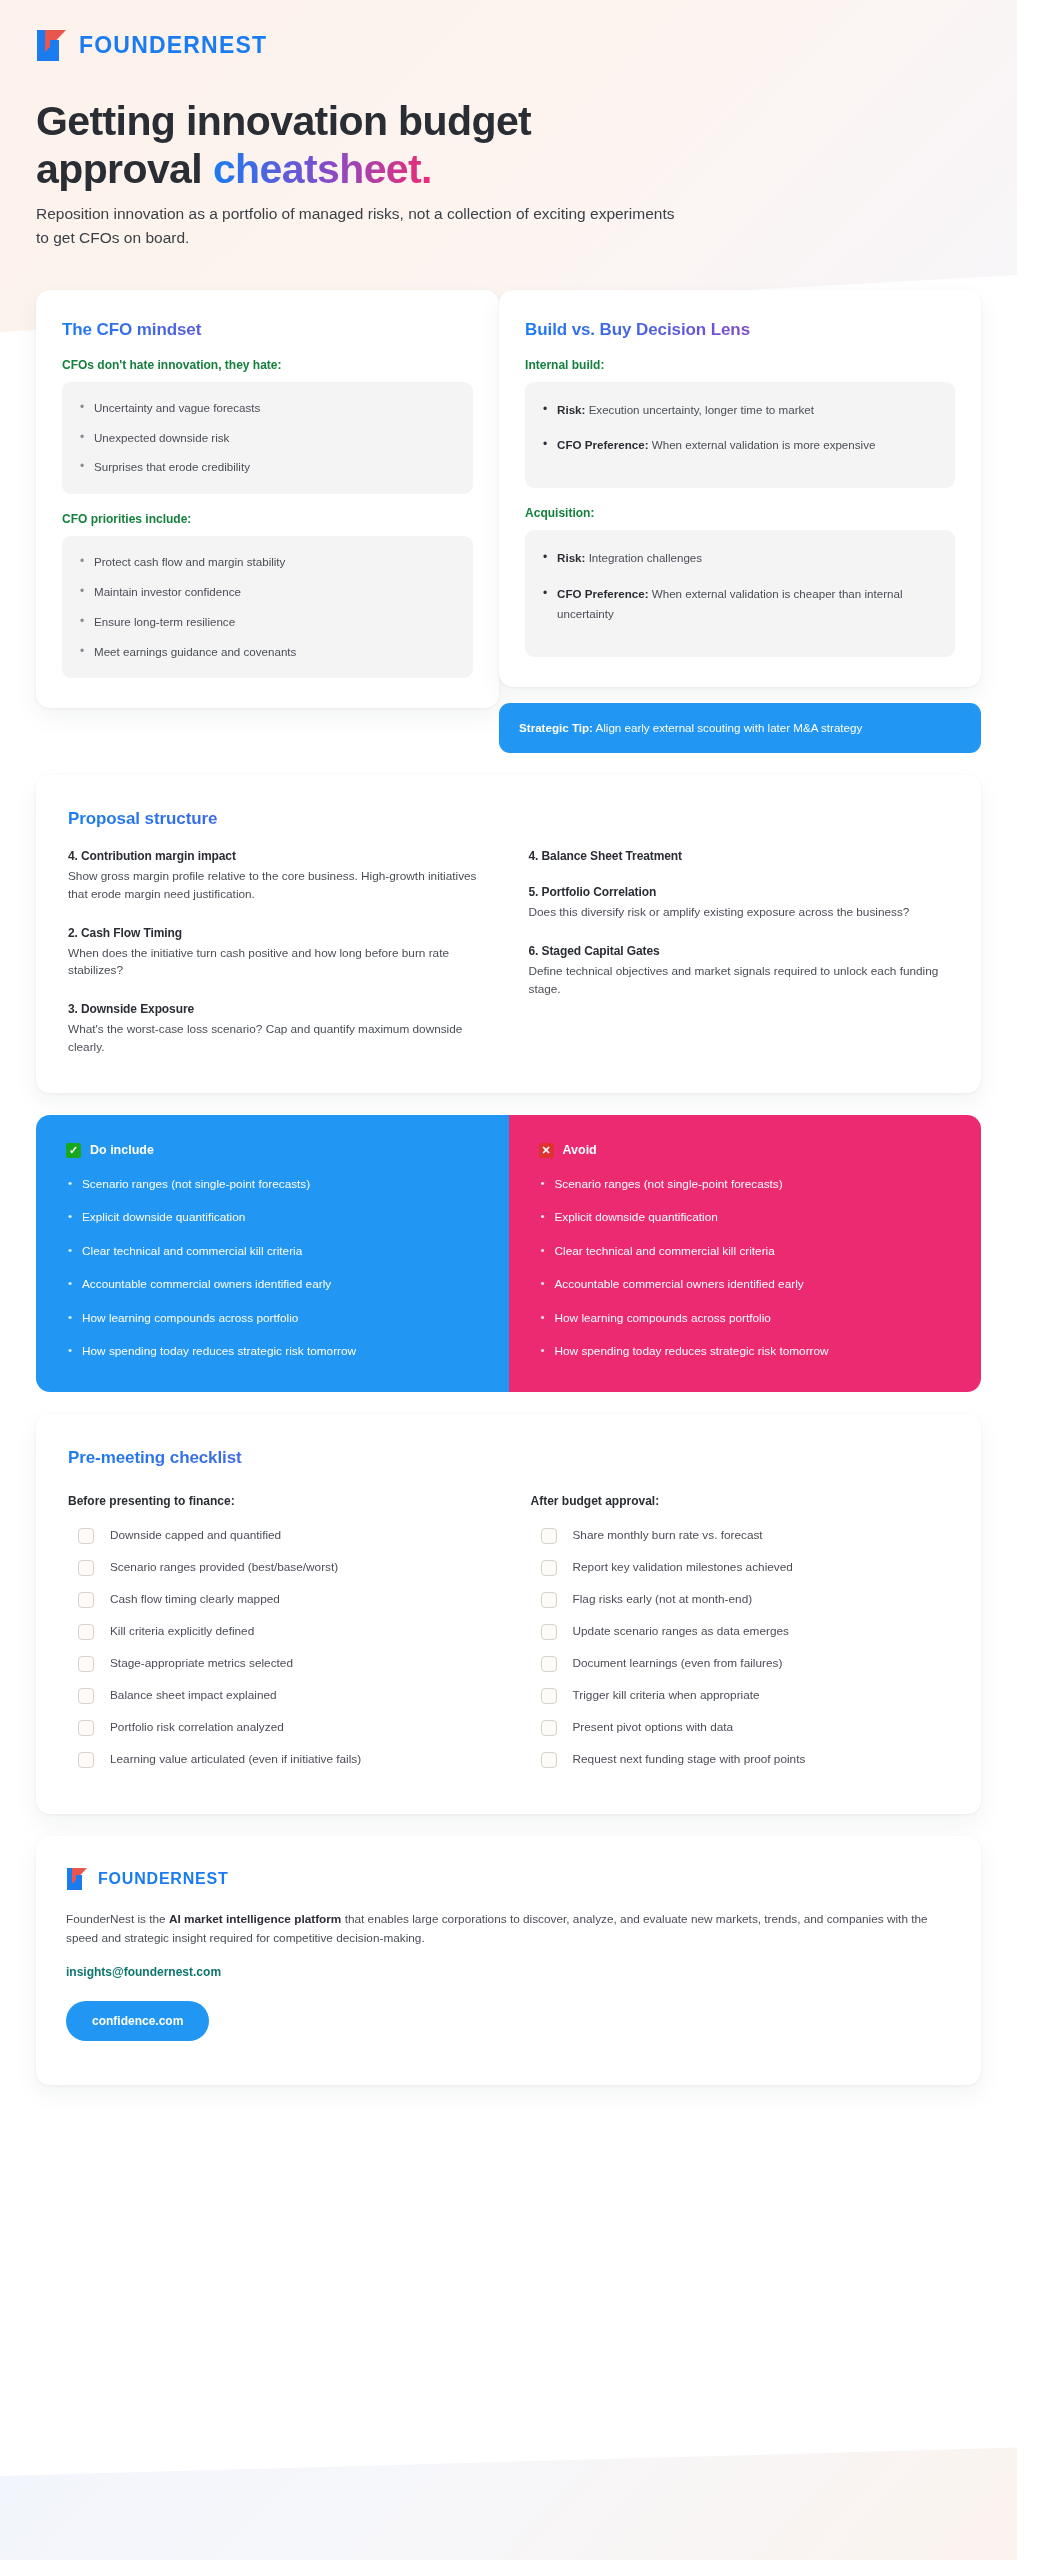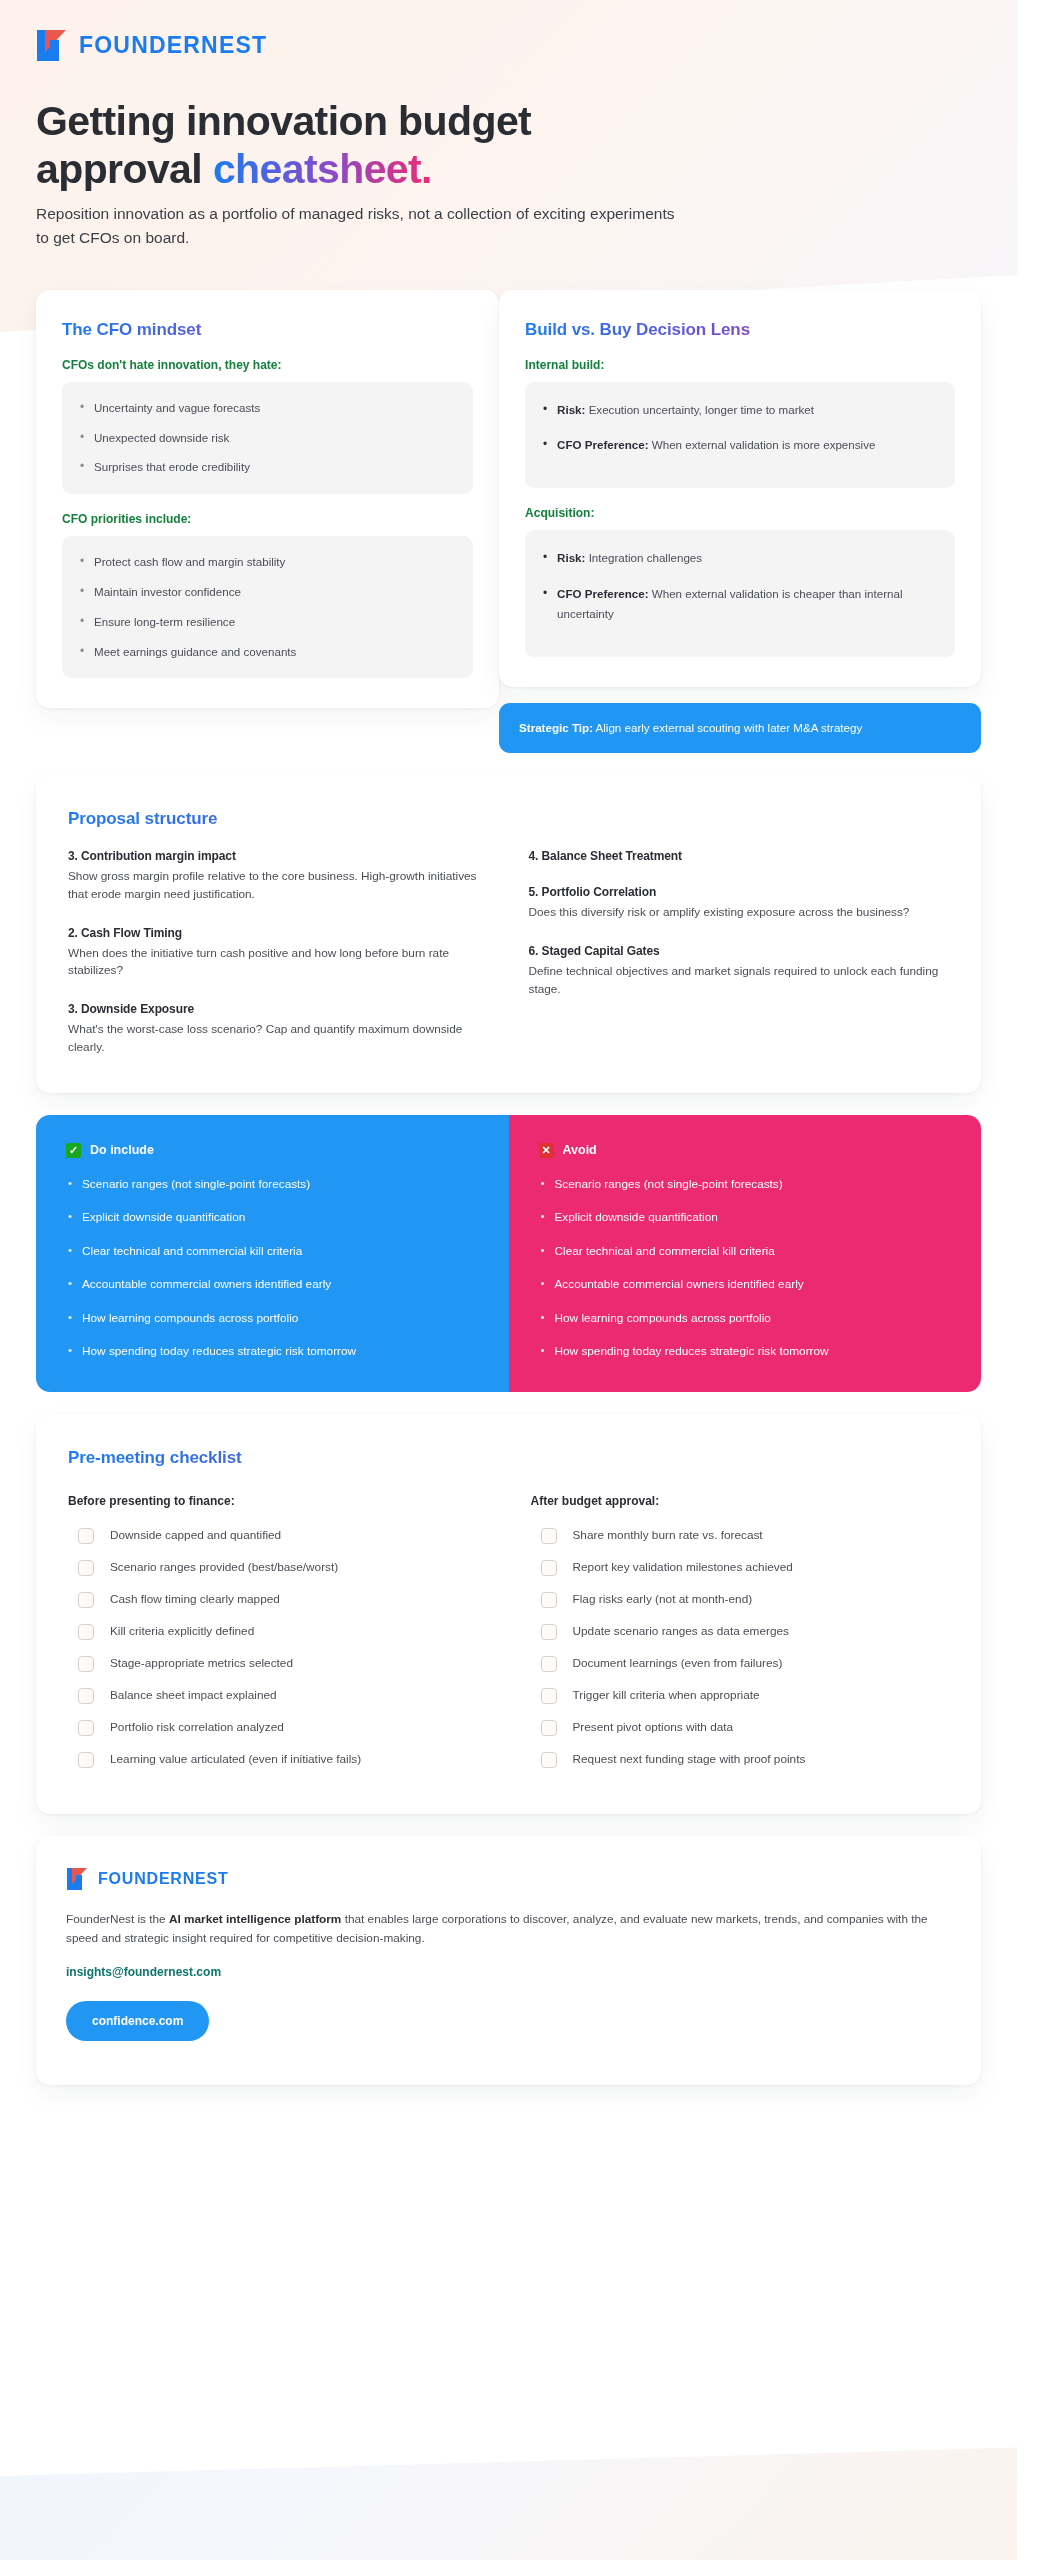--- a/index.html
+++ b/index.html
@@ -283,21 +283,21 @@
           <b>Strategic Tip:</b><span> Align early external scouting with later M&amp;A strategy</span>
         </div>
       </div>
     </div>
 
     <div class="card wide-card">
       <div class="card-title">Proposal structure</div>
       <div class="prop-grid">
         <div class="prop-col">
           <div class="prop-item">
-            <div class="prop-h">3. Contribution margin impact</div>
+            <div class="prop-h">4. Contribution margin impact</div>
             <div class="prop-d">Show gross margin profile relative to the core business. High-growth initiatives that erode margin need justification.</div>
           </div>
           <div class="prop-item">
             <div class="prop-h">2. Cash Flow Timing</div>
             <div class="prop-d">When does the initiative turn cash positive and how long before burn rate stabilizes?</div>
           </div>
           <div class="prop-item">
             <div class="prop-h">3. Downside Exposure</div>
             <div class="prop-d">What's the worst-case loss scenario? Cap and quantify maximum downside clearly.</div>
           </div>

